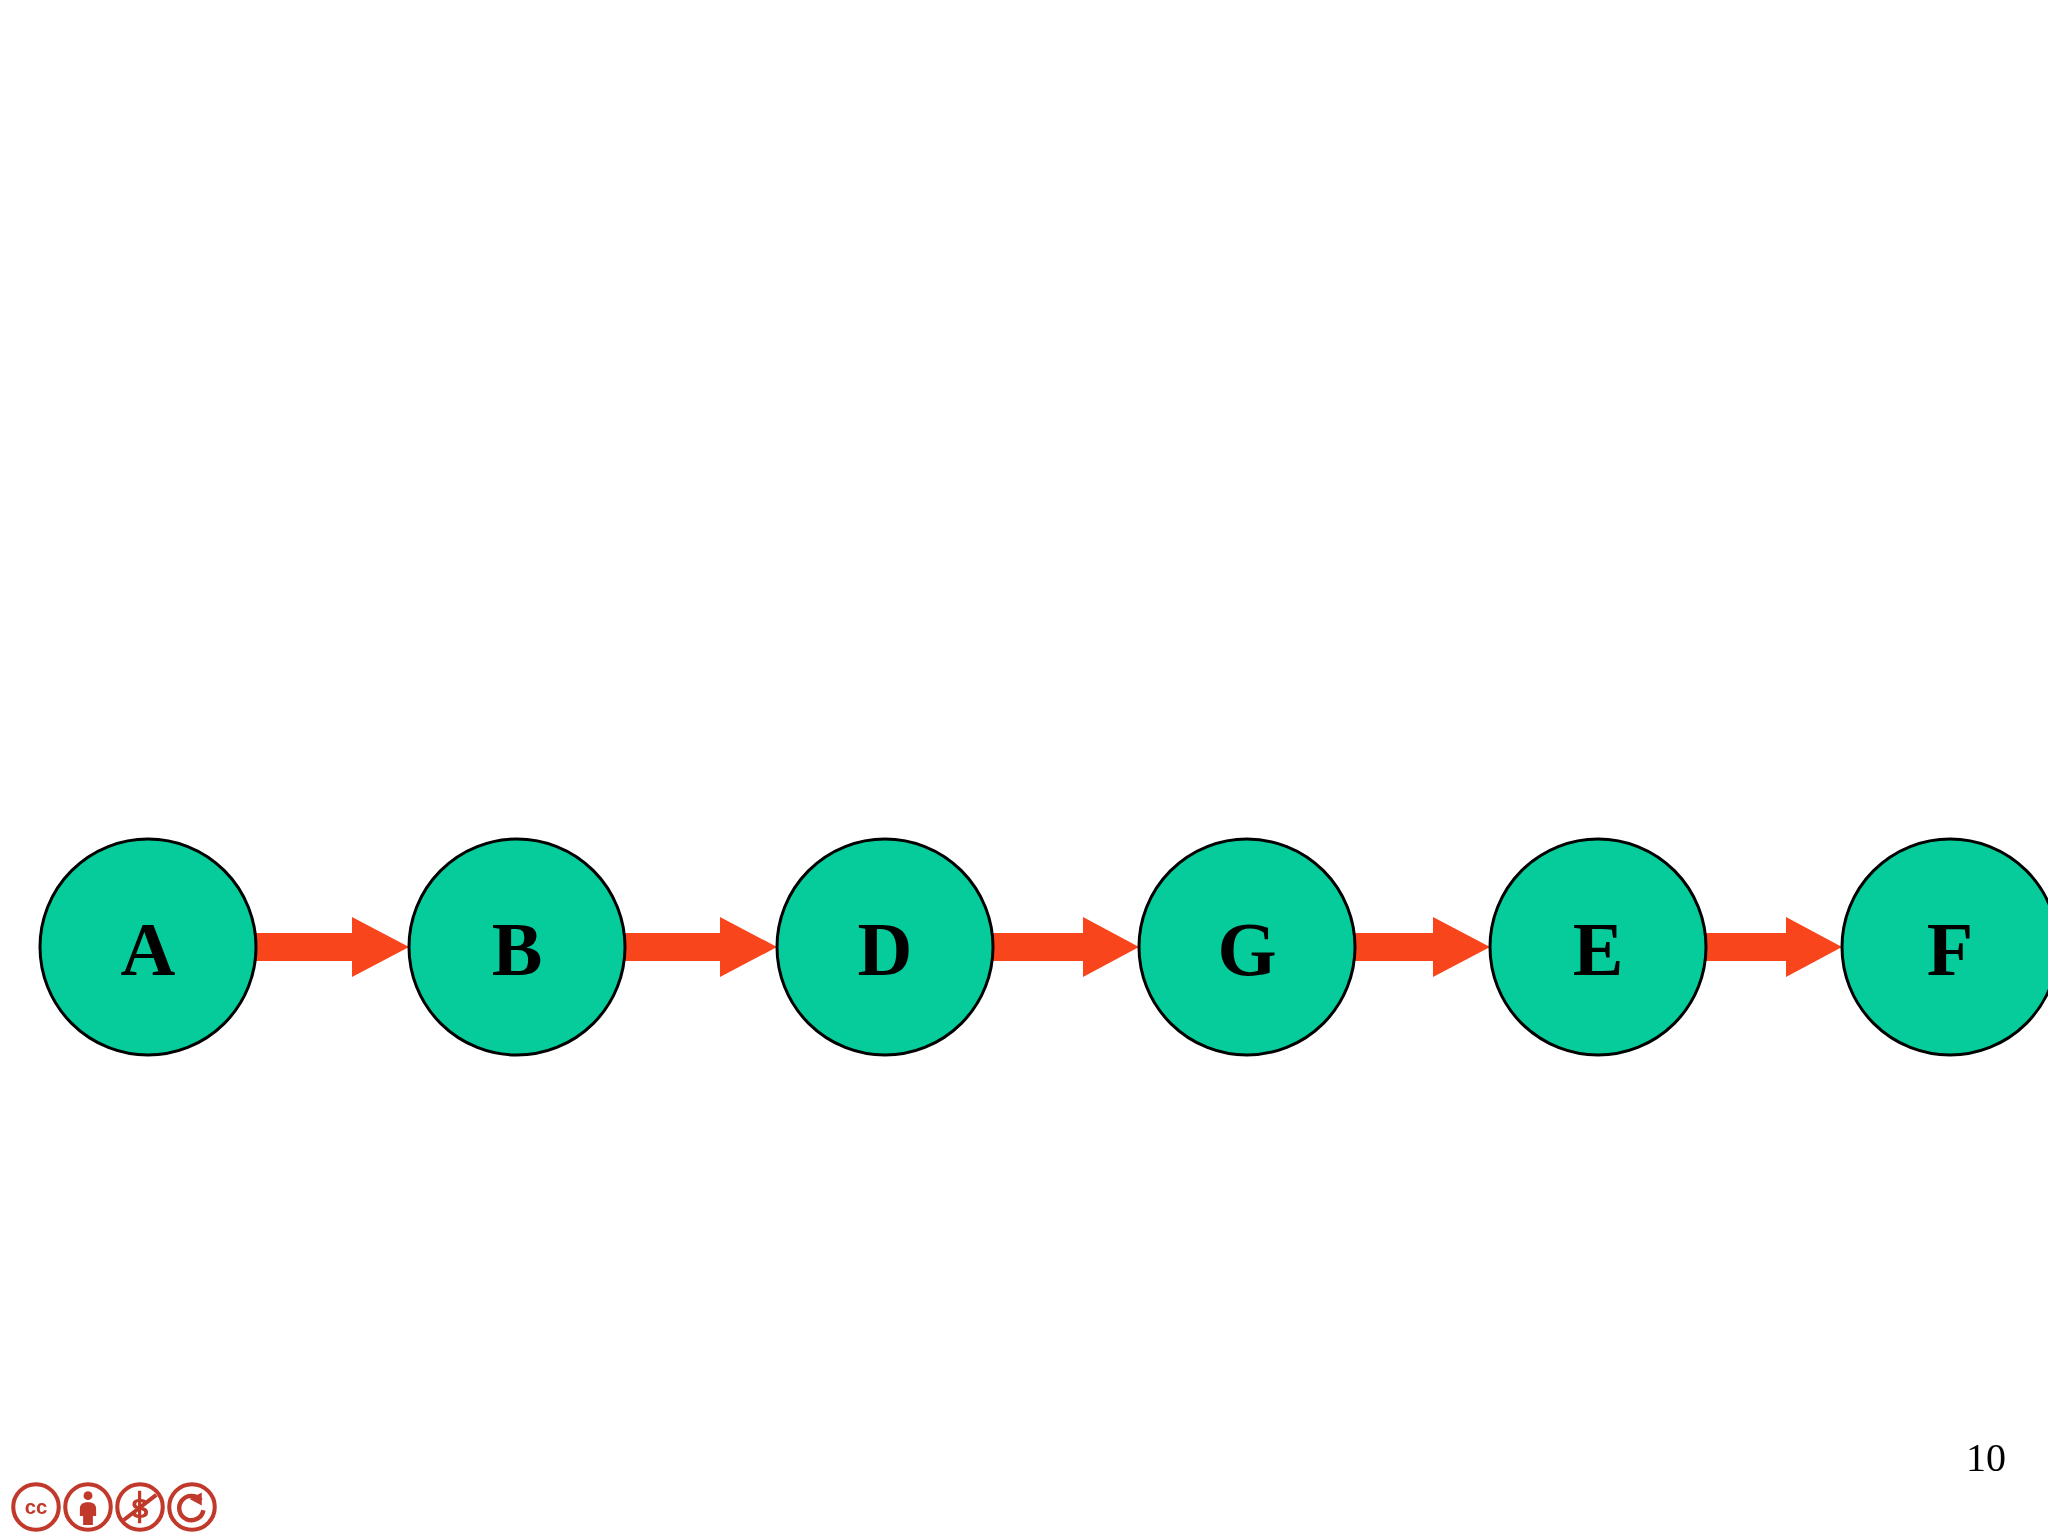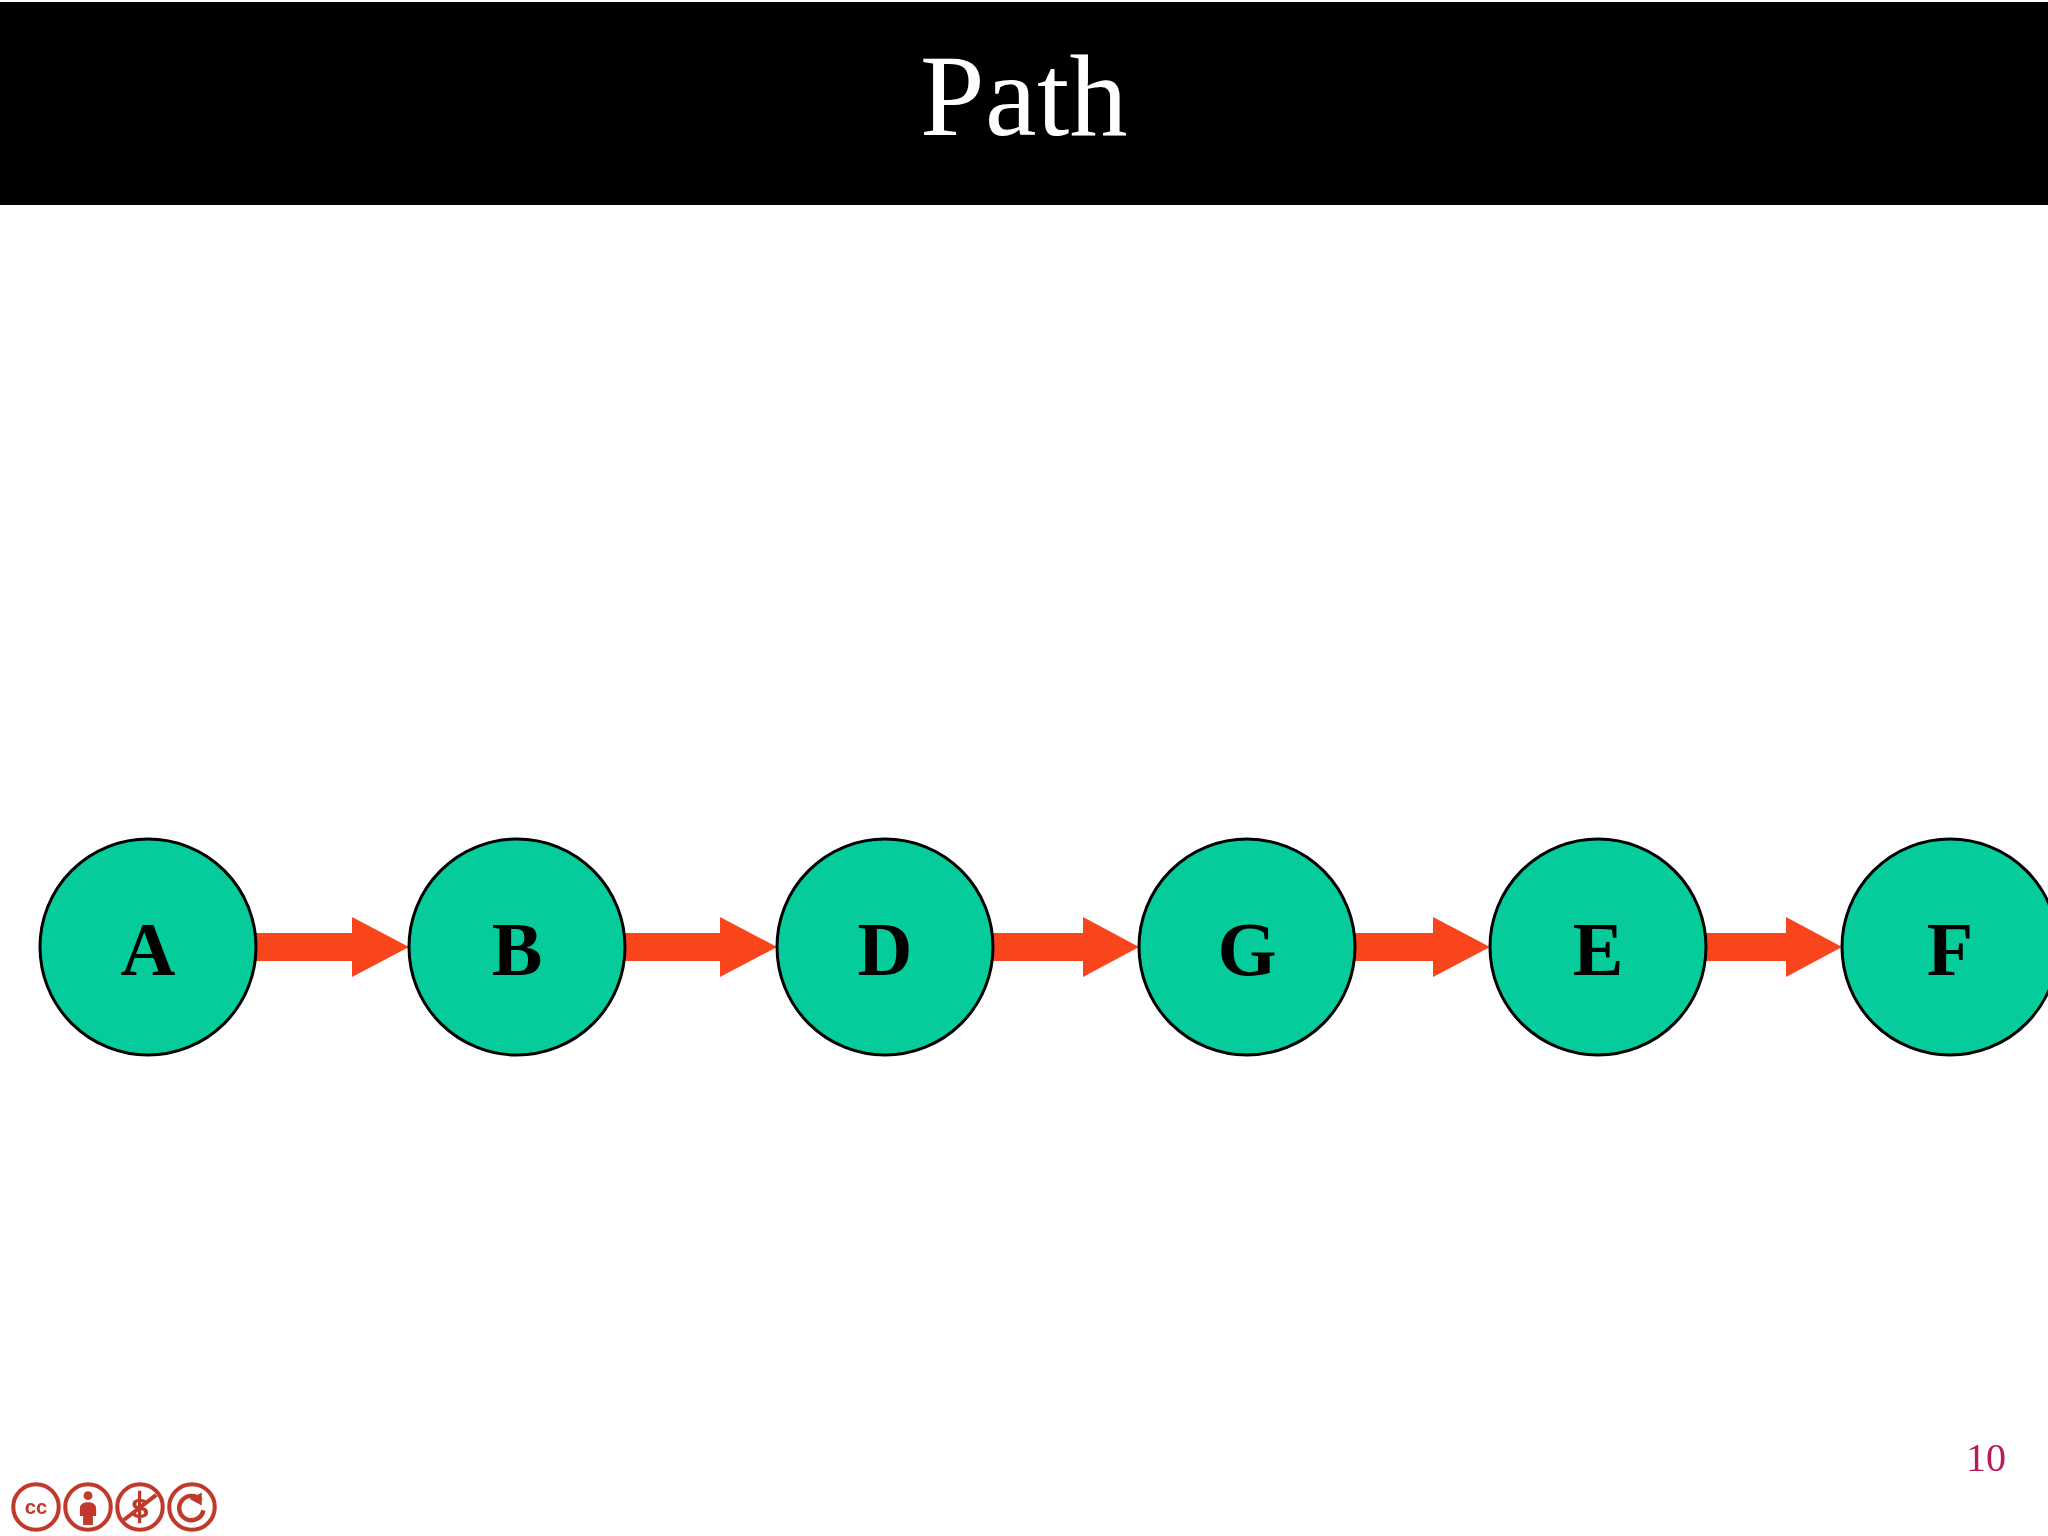--- a/index.html
+++ b/index.html
@@ -73,21 +73,21 @@
     text-anchor: middle;
   }
 
   
   #page-number {
     position: absolute;
     right: 42px;
     top: 1438px;
     font-family: "Liberation Serif", "DejaVu Serif", serif;
     font-size: 40px;
-    color: #be185d;
+    color: #000000;
     line-height: 1;
   }
 
   
   #cc-badges {
     position: absolute;
     left: 10px;
     top: 1481px;
     height: 52px;
     display: flex;
@@ -98,23 +98,20 @@
     width: 52px;
     height: 52px;
     display: block;
   }
 </style>
 </head>
 <body>
 
 <div id="slide">
 
-  <div id="title-bar">
-    <div id="title-text">Path</div>
-  </div>
 
   <div id="graph-stage">
     <svg id="graph-svg" viewBox="0 0 2048 1331" xmlns="http://www.w3.org/2000/svg">
 
       <g>
         <g>
           <rect x="256" y="728" width="106" height="28" fill="#f8451b"></rect>
           <polygon points="352,712 352,772 409,742" fill="#f8451b"></polygon>
         </g>
         <g>

